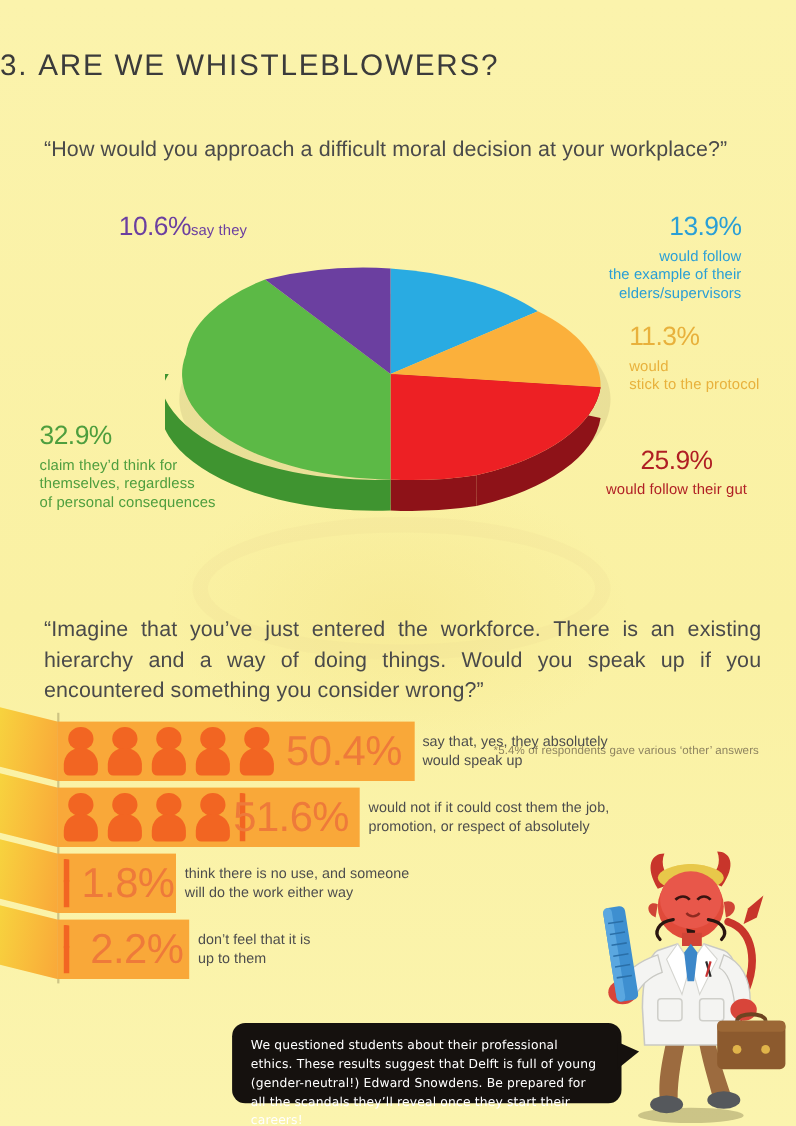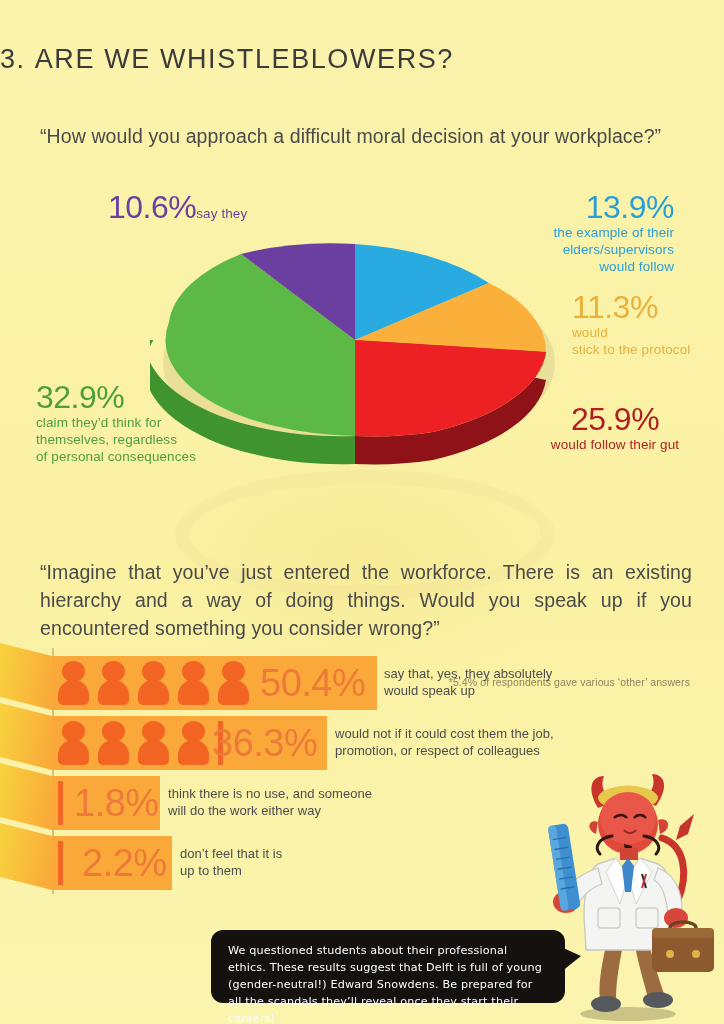--- a/index.html
+++ b/index.html
@@ -57,21 +57,21 @@
   #q1 { left: 40px; top: 122px; width: 650px; }
   #q2 { left: 40px; top: 558px; width: 652px; }
 
   
   .pie-area { position: absolute; left: 0; top: 190px; width: 724px; height: 320px; }
 
   .pie-svg { position: absolute; left: 150px; top: 45px; }
 
   .pie-label { position: absolute; }
   .pie-label .pct {
-    font-size: 32px;
+    font-size: 24px;
     line-height: 34px;
     letter-spacing: -.5px;
     display: inline;
     font-weight: 400;
   }
   .pie-label .desc {
     font-size: 13.5px;
     line-height: 17px;
     letter-spacing: .1px;
   }
@@ -232,23 +232,23 @@
       <path d="M 205 105 L 205 201 A 196 96 0 0 1 19 87 A 196 96 0 0 1 91 19 Z" fill="#5CB946"></path>
 
       <path d="M 205 105 L 91 19 A 196 96 0 0 1 205 9 Z" fill="#6B3FA0"></path>
     </svg>
 
     <div class="pie-label" id="lbl-purple">
       <span class="pct">10.6%</span><span class="desc inline-desc">say they</span>
     </div>
 
     <div class="pie-label" id="lbl-blue">
-      <span class="pct">13.9%</span><span class="desc" style="white-space:pre-line">the example of their
+      <span class="pct">13.9%</span><span class="desc inline-desc">would follow</span>
+      <span class="desc" style="white-space:pre-line">the example of their
 elders/supervisors</span>
-      <span class="desc inline-desc">would follow</span>
     </div>
 
     <div class="pie-label" id="lbl-orange">
       <span class="pct">11.3%</span><span class="desc inline-desc">would</span>
       <span class="desc" style="white-space:pre-line">stick to the protocol</span>
     </div>
 
     <div class="pie-label" id="lbl-green">
       <span class="pct">32.9%</span>
       <span class="desc" style="white-space:pre-line">claim they’d think for
@@ -287,23 +287,23 @@
     <div class="bar-row" style="top:66px;width:275px;">
       <div class="slab"></div>
       <div class="bar-rect" style="width:275px;"></div>
       <div class="bar-people">
         <span class="person"></span>
         <span class="person"></span>
         <span class="person"></span>
         <span class="person"></span>
         <span class="person sliver"></span>
       </div>
-      <div class="bar-pct" style="left:160px;">36.3%</div>
+      <div class="bar-pct" style="left:160px;">51.6%</div>
       <div class="bar-desc" style="left:283px;top:9px;white-space:pre-line;width:260px;">would not if it could cost them the job,
-promotion, or respect of colleagues</div>
+promotion, or respect of absolutely</div>
     </div>
 
     <div class="bar-row" style="top:126px;width:108px;">
       <div class="slab"></div>
       <div class="bar-rect" style="width:108px;"></div>
       <div class="bar-people">
         <span class="person sliver"></span>
       </div>
       <div class="bar-pct" style="left:22px;">1.8%</div>
       <div class="bar-desc" style="left:116px;top:9px;white-space:pre-line;width:250px;">think there is no use, and someone

